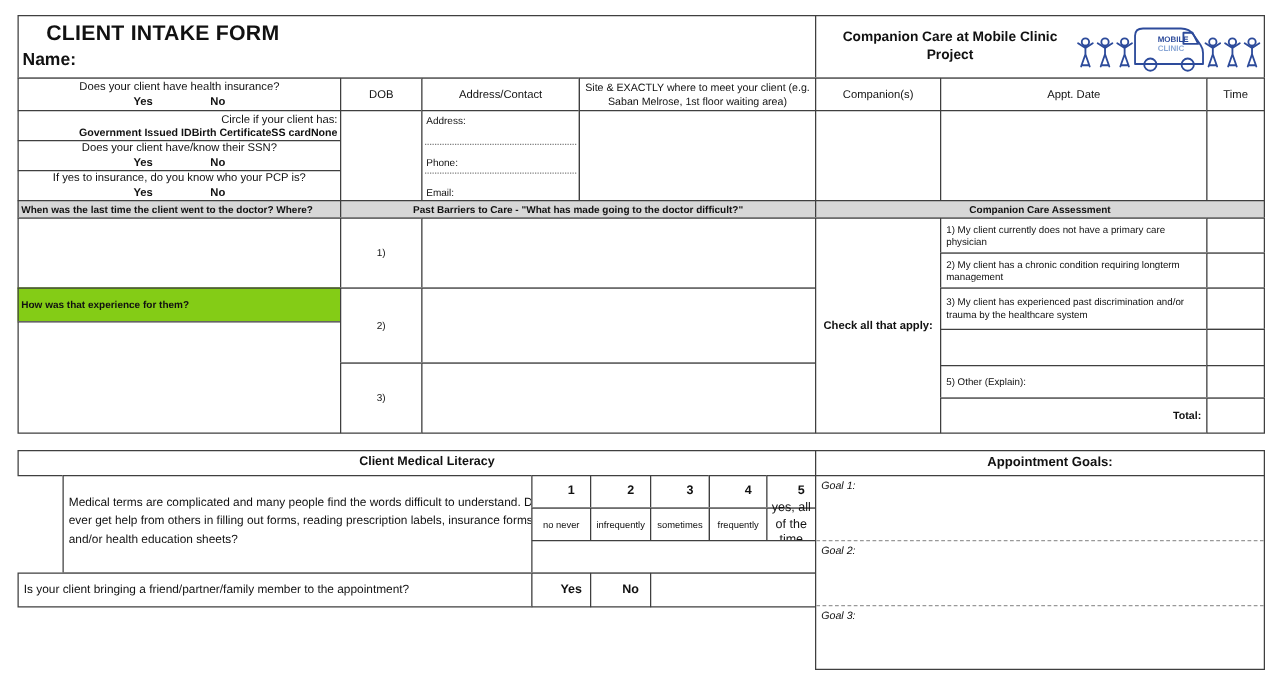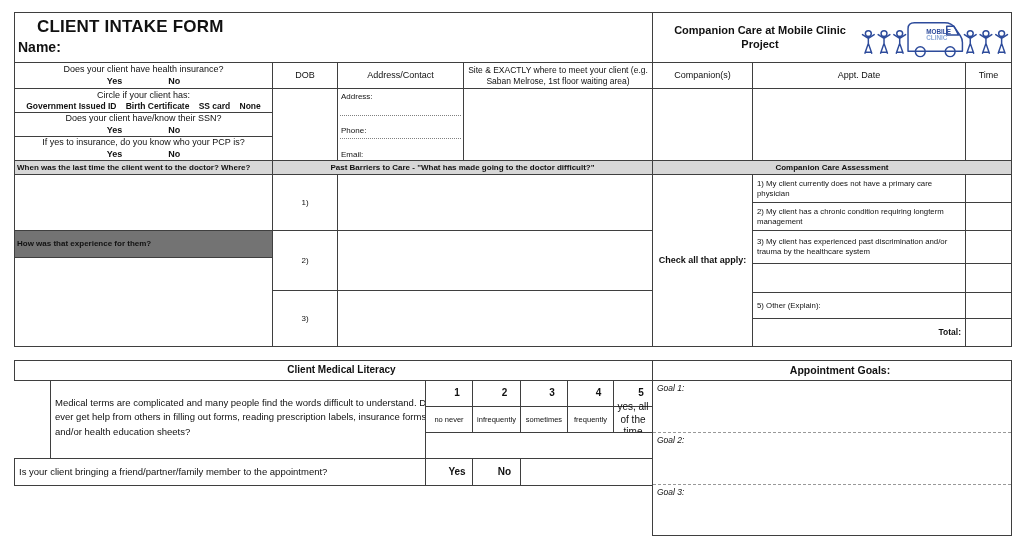--- a/index.html
+++ b/index.html
@@ -1,21 +1,21 @@
 <!DOCTYPE html>
 <html><head>
 <meta charset="utf-8">
 <style>
   html,body{margin:0;padding:0;background:#ffffff;}
   #page{position:relative;width:1024px;height:558px;background:#ffffff;overflow:hidden;
         font-family:"Liberation Sans",sans-serif;color:#111;}
   .c{position:absolute;box-sizing:border-box;border:1px solid #3f3f3f;background:#fff;
      font-size:9px;line-height:1.25;}
   .gray{background:#d7d7d7;}
-  .lgray{background:#737373;}
+  .lgray{background:#84cc16;}
   .ctr{display:flex;align-items:center;justify-content:center;text-align:center;}
   .col{display:flex;flex-direction:column;justify-content:center;}
   .b{font-weight:bold;padding-left:16px;}
   .opt-row{display:flex;justify-content:center;gap:46px;font-weight:bold;}
   .opt-row4{display:flex;justify-content:space-evenly;font-weight:bold;font-size:8.5px;}
   .qcol{padding:1px 2px;}
   .qcol .ql{text-align:center;}
   .hdr8{font-size:8px;font-weight:bold;}
   .item{display:flex;align-items:center;padding:2px 4px;font-size:7.8px;}
   .dotline{border-bottom:1px dotted #808080;}
@@ -73,21 +73,21 @@
     </svg>
   </div>
 
   <div class="c col qcol" style="left:14px;top:62px;width:259px;height:27px;">
     <div class="ql">Does your client have health insurance?</div>
     <div class="opt-row">
       <span>Yes</span>
       <span>No</span>
     </div>
   </div>
-  <div class="c col qcol" style="left:14px;top:88px;width:259px;height:25px;">
+  <div class="c col qcol" style="left:14px;top:88px;width:259px;height:25px;align-items:flex-end;">
     <div class="ql">Circle if your client has:</div>
     <div class="opt-row4">
       <span>Government Issued ID</span>
       <span>Birth Certificate</span>
       <span>SS card</span>
       <span>None</span>
     </div>
   </div>
   <div class="c col qcol" style="left:14px;top:112px;width:259px;height:25px;">
     <div class="ql">Does your client have/know their SSN?</div>

